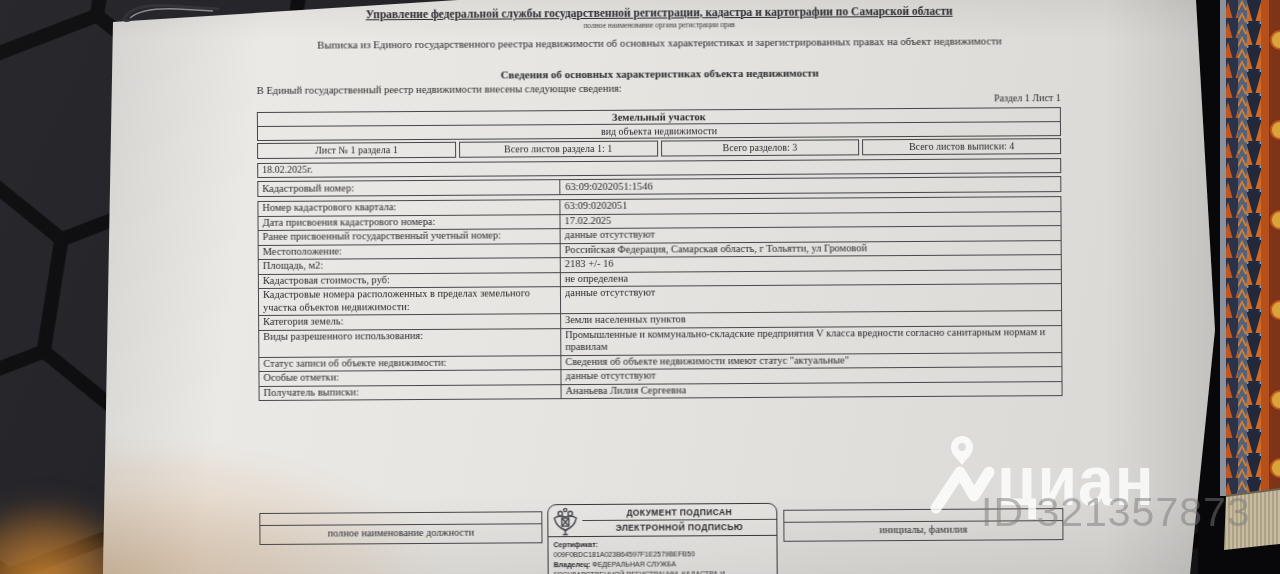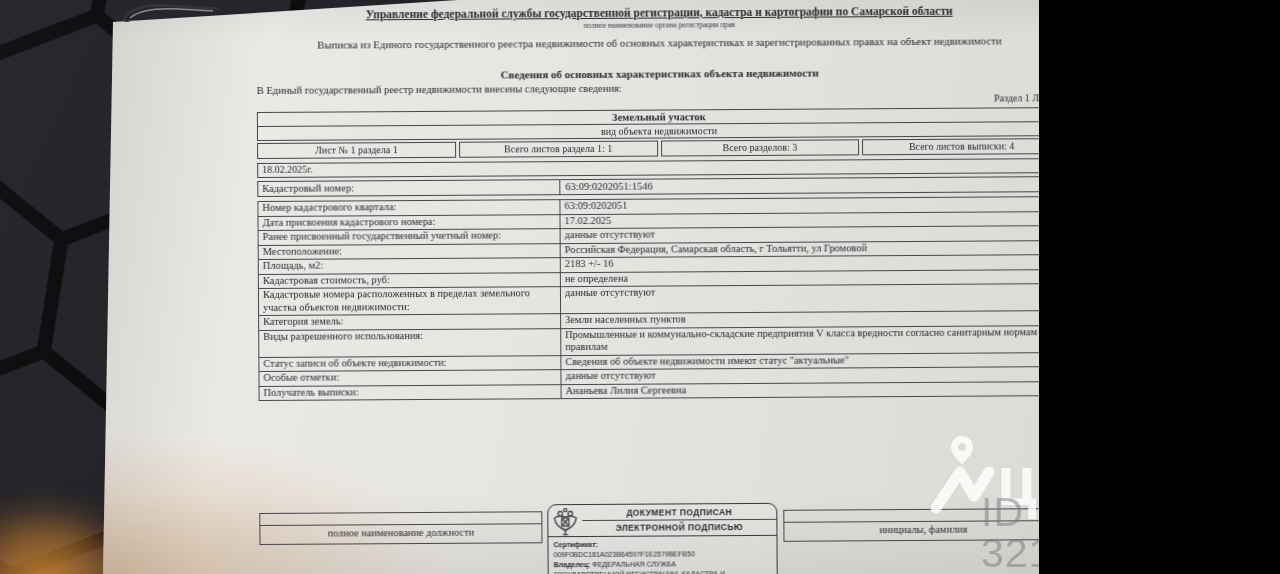--- a/index.html
+++ b/index.html
@@ -1,17 +1,17 @@
 <!DOCTYPE html>
 <html><head>
 <meta charset="utf-8">
 <style>
   * { margin:0; padding:0; box-sizing:border-box; }
   body { background:#000; }
-  .scene { position:relative; width:1039px; height:574px; overflow:hidden;
+  .scene { position:relative; width:1280px; height:574px; overflow:hidden;
            background:#101012; font-family:"Liberation Serif","DejaVu Serif",serif; }
 
   
   .mat { position:absolute; inset:0; }
   .mat-shade { position:absolute; inset:0;
     background: linear-gradient(115deg, rgba(90,90,100,.10), rgba(0,0,0,0) 35%, rgba(0,0,0,.45) 95%); }
   .warm-glow { position:absolute; left:-60px; top:430px; width:260px; height:220px;
     background: radial-gradient(50% 50% at 40% 70%, rgba(214,140,52,.95), rgba(190,120,45,.45) 55%, rgba(0,0,0,0) 75%);
     filter: blur(14px); }
 

